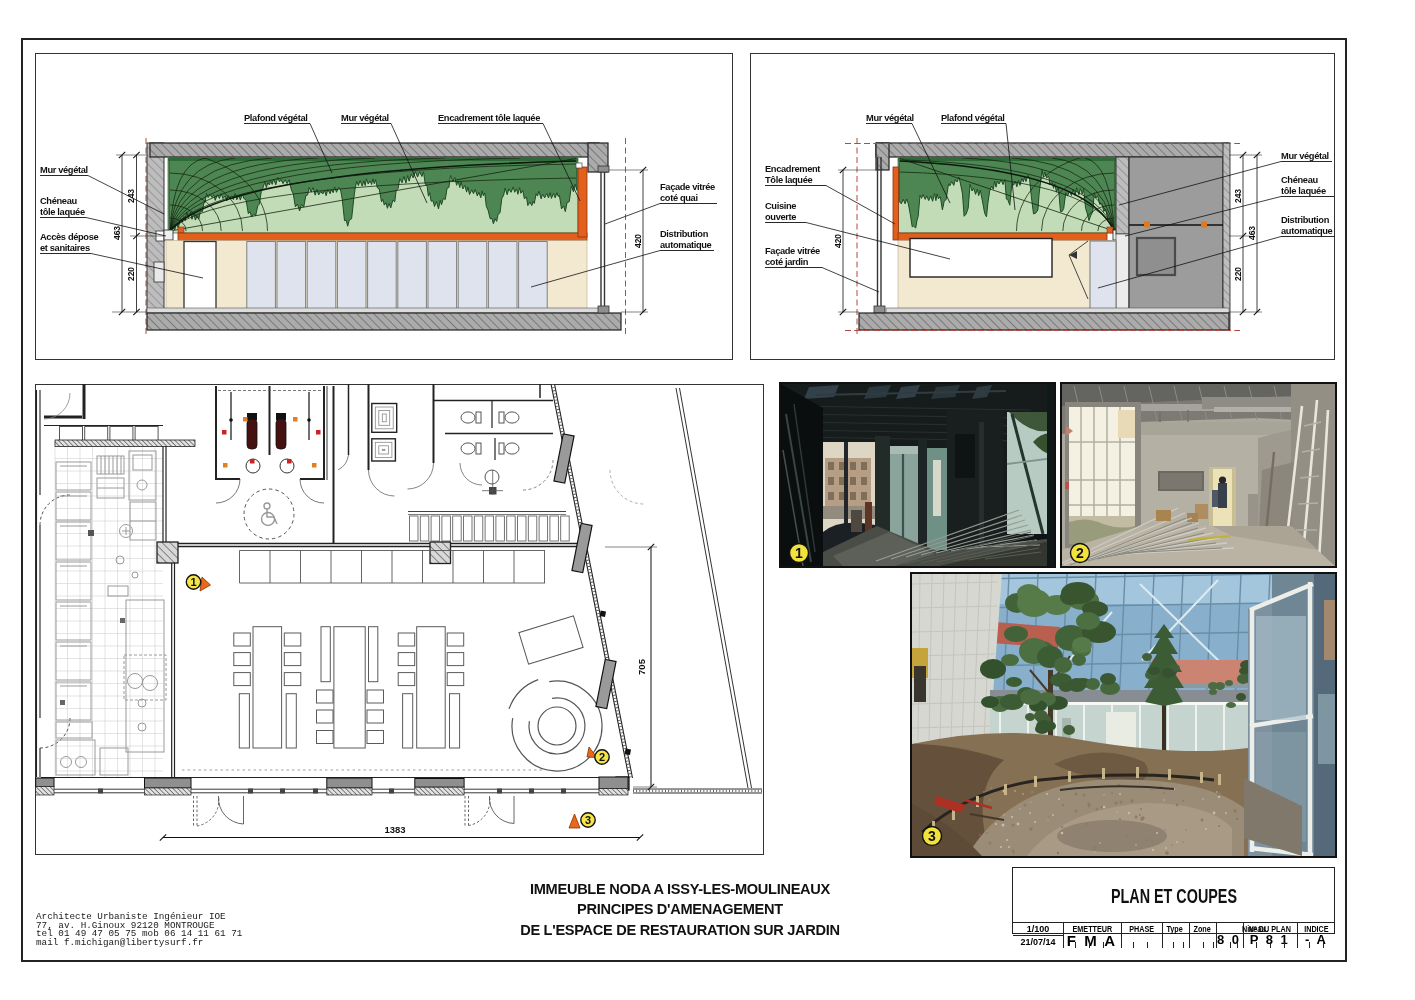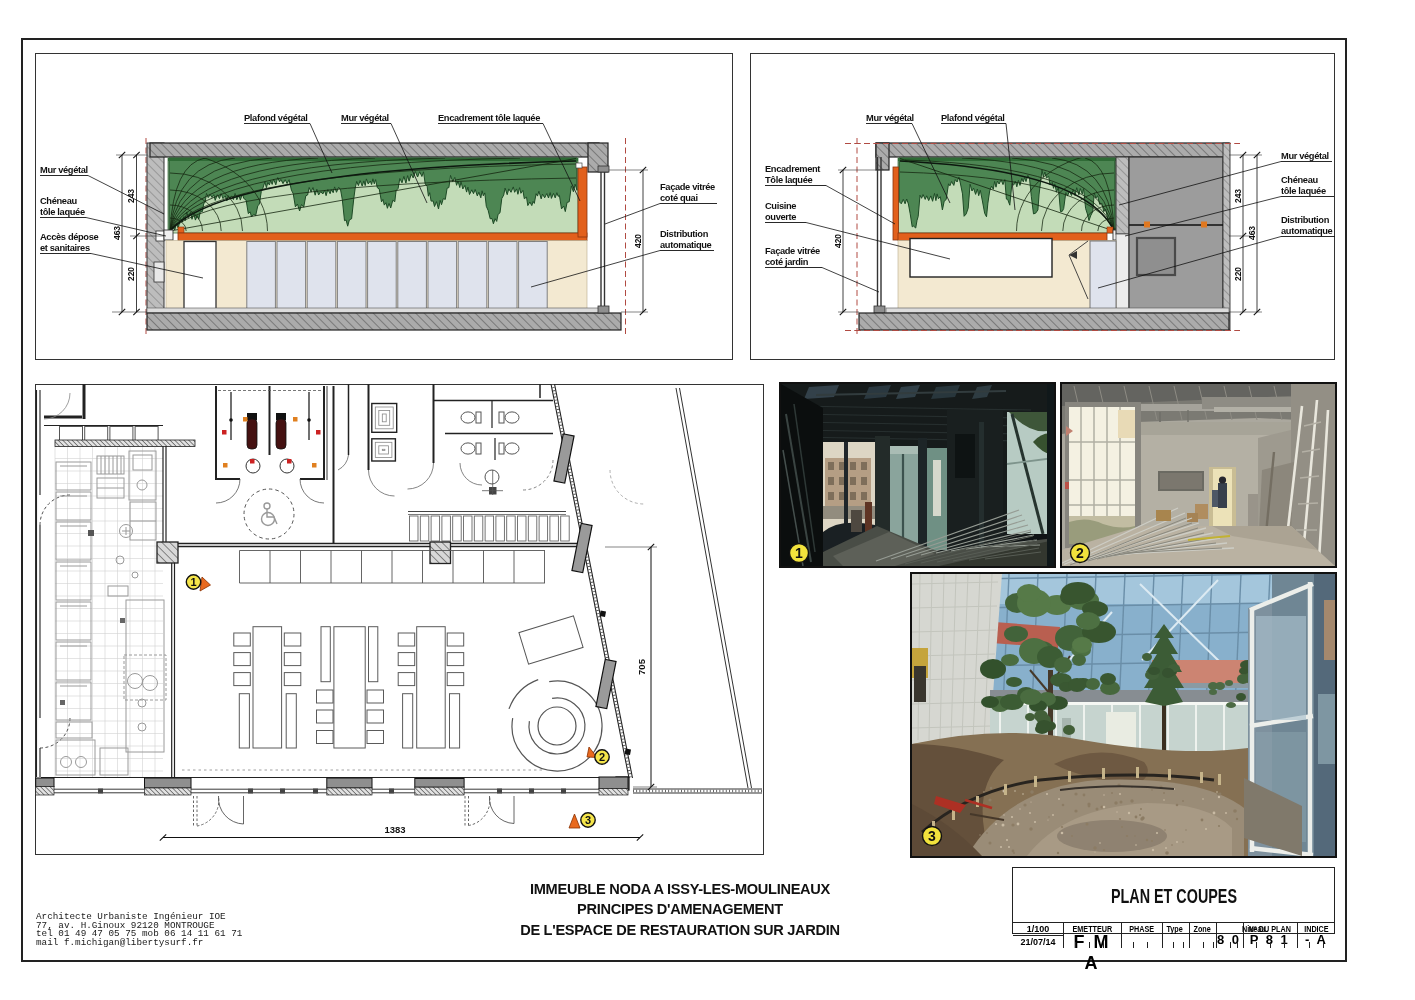--- a/index.html
+++ b/index.html
@@ -1034,21 +1034,21 @@
       <div style="position:absolute;left:50px;top:55px;width:1.2px;height:25px;background:#222;"></div>
       <div style="position:absolute;left:108px;top:55px;width:1.2px;height:25px;background:#222;"></div>
       <div style="position:absolute;left:148.5px;top:55px;width:1.2px;height:25px;background:#222;"></div>
       <div style="position:absolute;left:175.5px;top:55px;width:1.2px;height:25px;background:#222;"></div>
       <div style="position:absolute;left:202.5px;top:55px;width:1.2px;height:25px;background:#222;"></div>
       <div style="position:absolute;left:229.5px;top:55px;width:1.2px;height:25px;background:#222;"></div>
       <div style="position:absolute;left:284px;top:55px;width:1.2px;height:25px;background:#222;"></div>
       <div style="position:absolute;left:0;top:55px;width:50px;height:12.5px;border-bottom:1.2px solid #222;text-align:center;font-size:9px;font-weight:bold;line-height:12px;">1/100</div>
       <div style="position:absolute;left:0;top:67.5px;width:50px;height:12.5px;text-align:center;font-size:9px;font-weight:bold;line-height:12px;">21/07/14</div>
       <div style="position:absolute;left:50px;top:56px;width:58px;text-align:center;font-size:8.5px;font-weight:bold;white-space:nowrap;"><span style="display:inline-block;transform:scaleX(0.85);">EMETTEUR</span></div>
-      <div style="position:absolute;left:50px;top:64px;width:58px;text-align:center;font-size:18px;font-weight:bold;letter-spacing:2px;">F M A</div>
+      <div style="position:absolute;left:50px;top:64px;width:58px;text-align:center;font-size:15px;font-weight:bold;letter-spacing:2px;">F M A</div>
       <div style="position:absolute;left:108px;top:56px;width:40.5px;text-align:center;font-size:8.5px;font-weight:bold;white-space:nowrap;"><span style="display:inline-block;transform:scaleX(0.85);">PHASE</span></div>
       <div style="position:absolute;left:148.5px;top:56px;width:27.0px;text-align:center;font-size:8.5px;font-weight:bold;white-space:nowrap;"><span style="display:inline-block;transform:scaleX(0.85);">Type</span></div>
       <div style="position:absolute;left:175.5px;top:56px;width:27.0px;text-align:center;font-size:8.5px;font-weight:bold;white-space:nowrap;"><span style="display:inline-block;transform:scaleX(0.85);">Zone</span></div>
       <div style="position:absolute;left:202.5px;top:56px;width:27.0px;text-align:center;font-size:8.5px;font-weight:bold;white-space:nowrap;margin-left:24px;"><span style="display:inline-block;transform:scaleX(0.85);">Niveau</span></div>
       <div style="position:absolute;left:202.5px;top:64px;width:27.0px;text-align:center;font-size:13px;font-weight:bold;letter-spacing:2px;">8 0</div>
       <div style="position:absolute;left:229.5px;top:56px;width:54.5px;text-align:center;font-size:8.5px;font-weight:bold;white-space:nowrap;"><span style="display:inline-block;transform:scaleX(0.85);">N° DU PLAN</span></div>
       <div style="position:absolute;left:229.5px;top:64px;width:54.5px;text-align:center;font-size:13px;font-weight:bold;letter-spacing:2px;">P 8 1</div>
       <div style="position:absolute;left:284px;top:56px;width:39px;text-align:center;font-size:8.5px;font-weight:bold;white-space:nowrap;"><span style="display:inline-block;transform:scaleX(0.85);">INDICE</span></div>
       <div style="position:absolute;left:284px;top:64px;width:39px;text-align:center;font-size:13px;font-weight:bold;letter-spacing:2px;">- A</div>
       <div style="position:absolute;left:62px;top:74px;width:1px;height:6px;background:#222;"></div>

